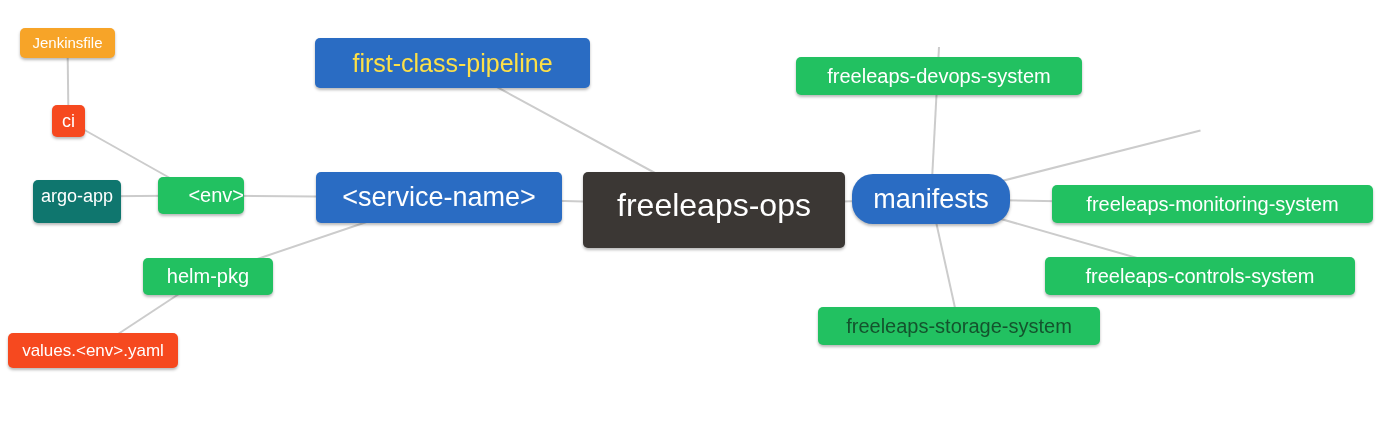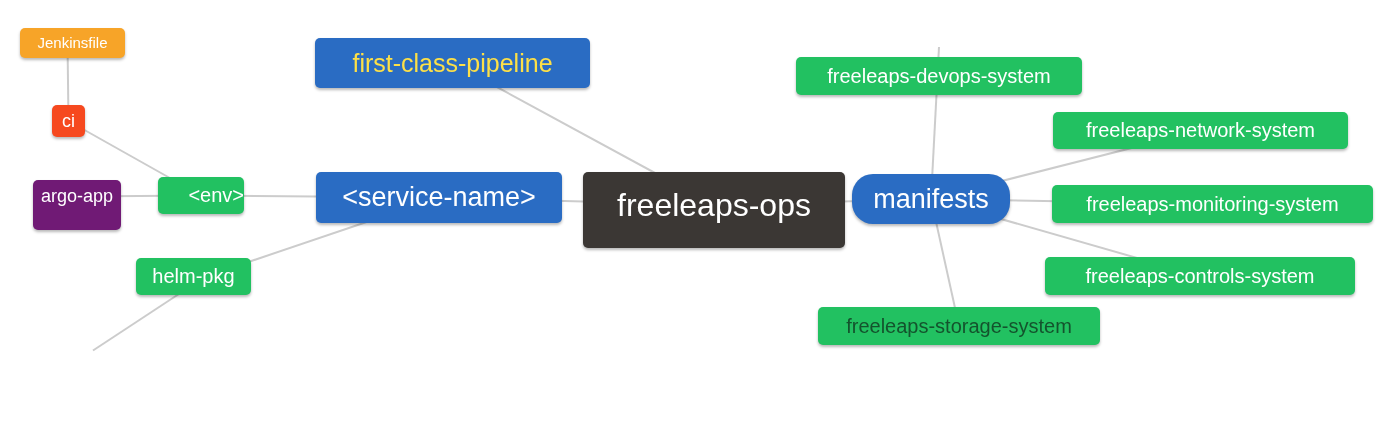--- a/index.html
+++ b/index.html
@@ -48,27 +48,27 @@
       <line x1="93" y1="350.5" x2="205.5" y2="276.5" stroke="#cccccc" stroke-width="2"></line>
       <line x1="452.5" y1="63" x2="714" y2="205" stroke="#cccccc" stroke-width="2"></line>
       <line x1="439" y1="197.5" x2="714" y2="205" stroke="#cccccc" stroke-width="2"></line>
       <line x1="714" y1="205" x2="931" y2="199" stroke="#cccccc" stroke-width="2"></line>
       <line x1="931" y1="199" x2="939" y2="47" stroke="#cccccc" stroke-width="2"></line>
       <line x1="931" y1="199" x2="1200.5" y2="130.5" stroke="#cccccc" stroke-width="2"></line>
       <line x1="931" y1="199" x2="1212.5" y2="204" stroke="#cccccc" stroke-width="2"></line>
       <line x1="931" y1="199" x2="1200" y2="276" stroke="#cccccc" stroke-width="2"></line>
       <line x1="931" y1="199" x2="959" y2="326" stroke="#cccccc" stroke-width="2"></line>
     </svg>
-<div class="node" style="left: 20px; top: 28px; width: 105px; height: 30px; line-height: 30px; font-size: 15px; background: rgb(247, 164, 40); color: rgb(255, 255, 255);">Jenkinsfile</div>
+<div class="node" style="left: 20px; top: 28px; width: 95px; height: 30px; line-height: 30px; font-size: 15px; background: rgb(247, 164, 40); color: rgb(255, 255, 255);">Jenkinsfile</div>
     <div class="node" style="left: 52px; top: 105px; width: 33px; height: 32px; line-height: 32px; font-size: 18px; background: rgb(246, 73, 31); color: rgb(255, 255, 255);">ci</div>
-    <div class="node" style="left: 33px; top: 180px; width: 88px; height: 50px; line-height: 33px; font-size: 18px; background: #701a75; color: rgb(255, 255, 255);">argo-app</div>
+    <div class="node" style="left: 33px; top: 180px; width: 88px; height: 43px; line-height: 33px; font-size: 18px; background: #0f766e; color: rgb(255, 255, 255);">argo-app</div>
     <div class="node" style="left: 158px; top: 177px; width: 86px; height: 37px; line-height: 37px; font-size: 20px; background: rgb(34, 193, 97); color: rgb(255, 255, 255); text-align: right;">&lt;env&gt;</div>
-    <div class="node" style="left: 136px; top: 258px; width: 115px; height: 37px; line-height: 37px; font-size: 20px; background: rgb(34, 193, 97); color: rgb(255, 255, 255);">helm-pkg</div>
+    <div class="node" style="left: 143px; top: 258px; width: 130px; height: 37px; line-height: 37px; font-size: 20px; background: rgb(34, 193, 97); color: rgb(255, 255, 255);">helm-pkg</div>
+    <div class="node" style="left: 8px; top: 333px; width: 170px; height: 35px; line-height: 35px; font-size: 17px; background: rgb(246, 73, 31); color: rgb(255, 255, 255);">values.&lt;env&gt;.yaml</div>
     <div class="node" style="left: 315px; top: 38px; width: 275px; height: 50px; line-height: 50px; font-size: 25px; background: rgb(42, 108, 195); color: #fde047;">first-class-pipeline</div>
     <div class="node" style="left: 316px; top: 172px; width: 246px; height: 51px; line-height: 51px; font-size: 27px; background: rgb(42, 108, 195); color: rgb(255, 255, 255);">&lt;service-name&gt;</div>
     <div class="node" style="left: 583px; top: 172px; width: 262px; height: 76px; line-height: 66px; font-size: 32px; background: rgb(59, 55, 52); color: rgb(255, 255, 255);">freeleaps-ops</div>
     <div class="node" style="left: 852px; top: 174px; width: 158px; height: 50px; line-height: 50px; font-size: 27px; background: rgb(42, 108, 195); color: rgb(255, 255, 255); border-radius: 21px;">manifests</div>
     <div class="node" style="left: 796px; top: 28px; width: 286px; height: 38px; line-height: 38px; font-size: 20px; background: rgb(34, 193, 97); color: rgb(255, 255, 255); margin-top: 29px;">freeleaps-devops-system</div>
-    <div class="node" style="left: 1053px; top: 112px; width: 295px; height: 37px; line-height: 37px; font-size: 20px; background: rgb(34, 193, 97); color: rgb(255, 255, 255);">freeleaps-network-system</div>
     <div class="node" style="left: 1052px; top: 185px; width: 321px; height: 38px; line-height: 38px; font-size: 20px; background: rgb(34, 193, 97); color: rgb(255, 255, 255);">freeleaps-monitoring-system</div>
     <div class="node" style="left: 1045px; top: 257px; width: 310px; height: 38px; line-height: 38px; font-size: 20px; background: rgb(34, 193, 97); color: rgb(255, 255, 255);">freeleaps-controls-system</div>
     <div class="node" style="left: 818px; top: 307px; width: 282px; height: 38px; line-height: 38px; font-size: 20px; background: rgb(34, 193, 97); color: #14532d;">freeleaps-storage-system</div>
   </div>
 
 </body></html>

